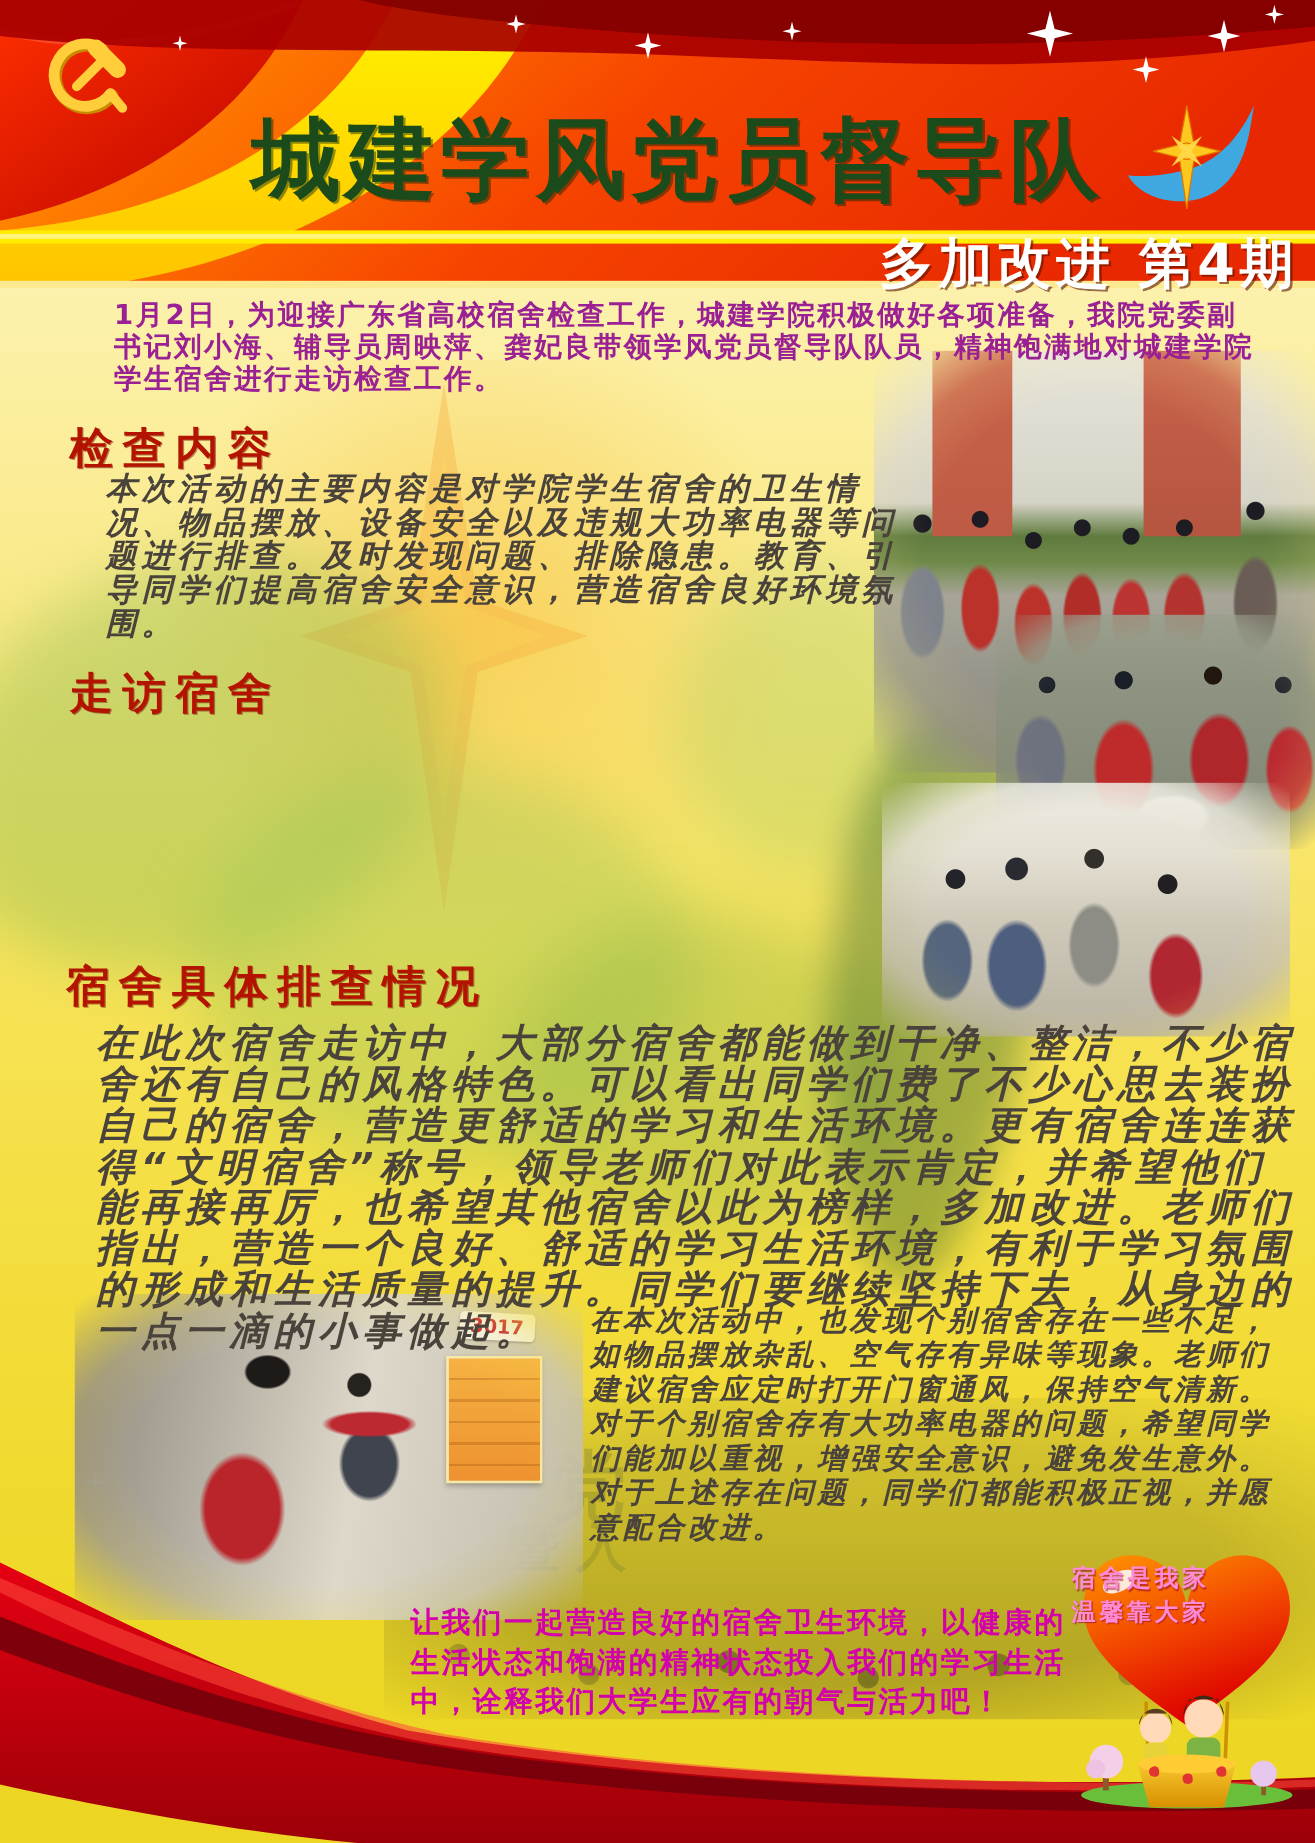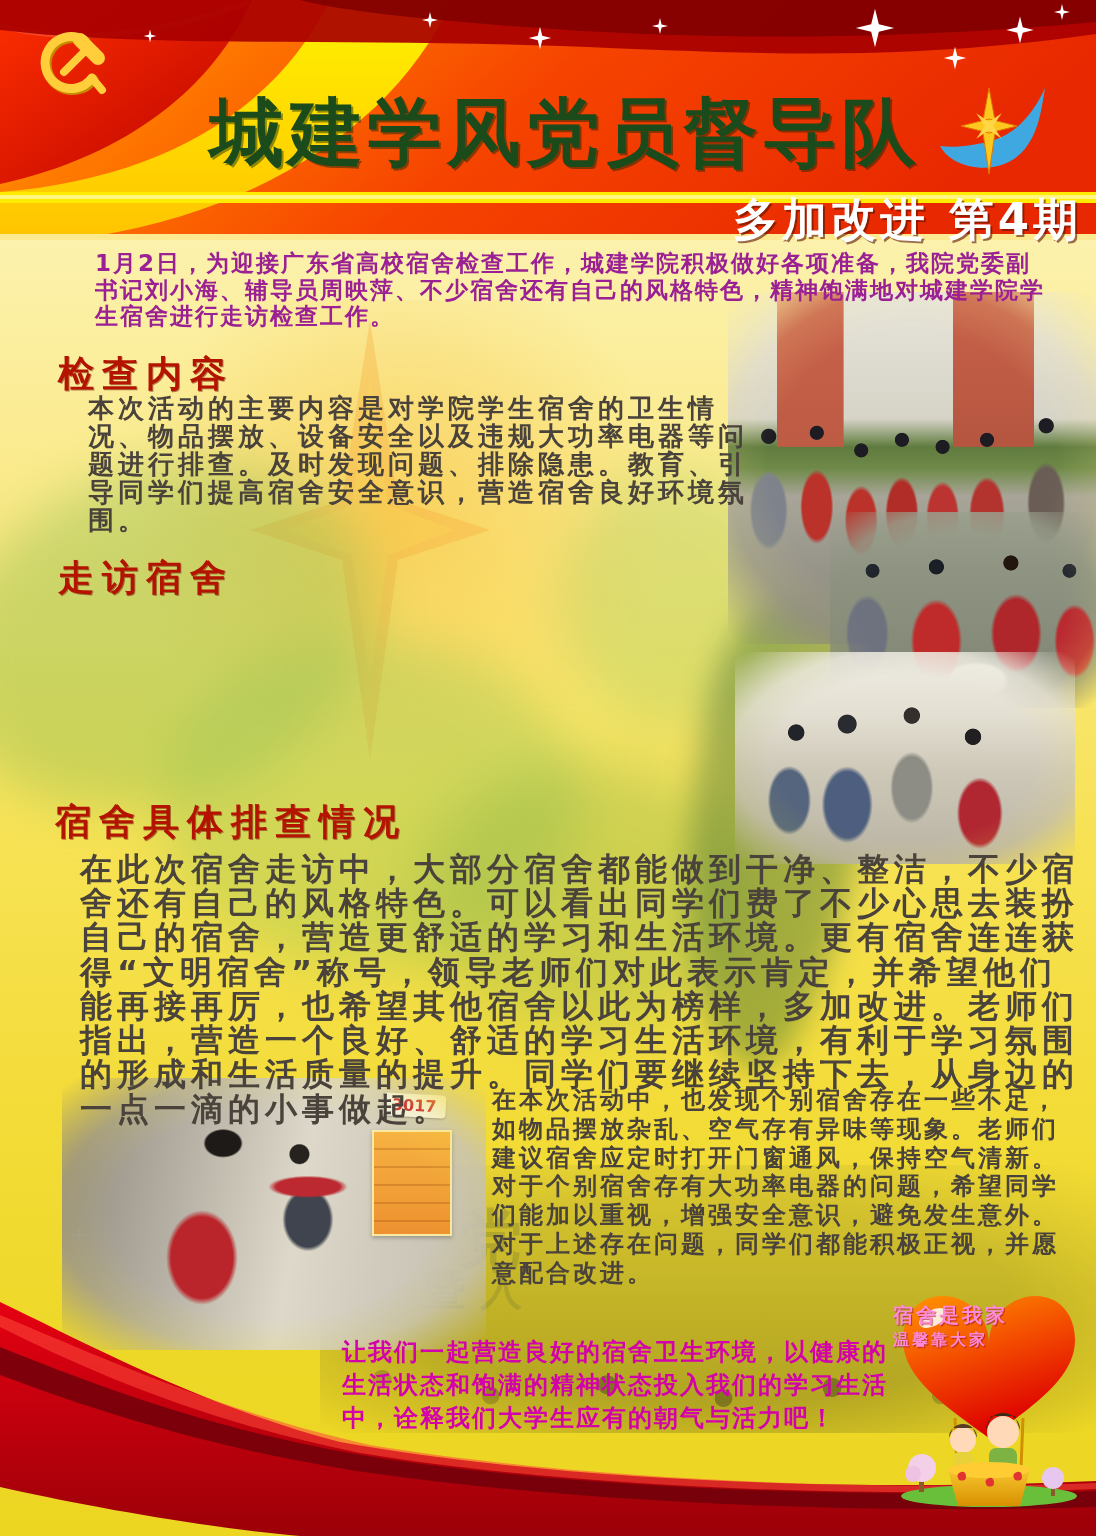--- a/index.html
+++ b/index.html
@@ -111,35 +111,35 @@
   .subtitle{position:absolute;right:14px;top:190px;z-index:5;font-size:45px;font-weight:bold;
     letter-spacing:4px;color:#ffffff;text-shadow:2px 2px 0 rgba(90,20,0,.6);}
   
   .txt{position:absolute;margin:0;z-index:5;font-weight:bold;}
   .intro{left:95px;top:250px;width:958px;font-size:23px;line-height:1.16;letter-spacing:2px;color:#9a2094;}
   .h2{position:absolute;margin:0;z-index:5;font-size:36px;font-weight:bold;letter-spacing:8px;
     color:#b41300;text-shadow:1px 1px 0 rgba(110,10,0,.5);text-align:right;}
   .h2-1{left:58px;top:350px;}
   .h2-2{left:58px;top:554px;}
   .h2-3{left:55px;top:798px;}
-  .body{color:#4a433b;}
+  .body{color:#4a433b;font-style:italic;}
   .b1{left:88px;top:394px;width:672px;font-size:26px;line-height:1.08;letter-spacing:4px;}
   .b2{left:88px;top:598px;width:676px;font-size:26px;line-height:1.06;letter-spacing:5px;}
   .b3{left:80px;top:852px;width:1000px;font-size:32px;line-height:1.07;letter-spacing:5px;}
   .b4{left:492px;top:1086px;width:582px;font-size:24px;line-height:1.20;letter-spacing:3px;}
   .closing{left:342px;top:1336px;width:566px;font-size:24px;line-height:1.38;letter-spacing:2px;color:#d400ab;}
   
   .wave{position:absolute;left:0;top:1295px;z-index:6;}
   
   .heart-group{position:absolute;left:893px;top:1268px;width:192px;height:240px;z-index:7;}
   .heart-group svg{position:absolute;left:0;top:0;}
   .hline{position:absolute;width:100%;text-align:left;font-weight:bold;color:#ff8ad8;
     text-shadow:1px 1px 1px rgba(150,0,40,.6);}
   .hl1{top:34px;font-size:20px;letter-spacing:3px;}
-  .hl2{top:62px;font-size:16px;letter-spacing:3px;}
+  .hl2{top:62px;font-size:20px;letter-spacing:3px;}
 </style>
 </head>
 <body>
 
 <div class="page">
 
   <div class="bg-glow"></div>
   <svg class="bg-star" width="260" height="440" viewBox="0 0 260 440">
     <polygon points="130,0 158,180 250,210 158,240 130,440 102,240 10,210 102,180" fill="#f5a93a" opacity="0.55"></polygon>
     <polygon points="130,60 148,185 215,210 148,235 130,360 112,235 45,210 112,185" fill="#fcd34d" opacity="0.5"></polygon>
@@ -212,21 +212,21 @@
     <path d="M10,62 C18,78 44,88 68,82 C92,76 106,56 112,22 C113,16 114,10 115,4 C104,28 88,48 64,56 C44,62 24,64 10,62 Z" fill="#3fa8e0"></path>
     <polygon points="59,4 66,42 59,90 52,42" fill="#ffc81e" stroke="#e07800" stroke-width="1"></polygon>
     <polygon points="31,42 59,35 87,42 59,49" fill="#ffc81e" stroke="#e07800" stroke-width="1"></polygon>
     <g transform="rotate(45 59 42)" fill="#ffd84a" opacity="0.95">
       <polygon points="59,24 62.5,42 59,60 55.5,42"></polygon>
       <polygon points="41,42 59,38.5 77,42 59,45.5"></polygon>
     </g>
   </svg>
   <div class="subtitle">多加改进 第4期</div>
 
-  <p class="txt intro">1月2日，为迎接广东省高校宿舍检查工作，城建学院积极做好各项准备，我院党委副书记刘小海、辅导员周映萍、不少宿舍还有自己的风格特色，精神饱满地对城建学院学生宿舍进行走访检查工作。</p>
+  <p class="txt intro">1月2日，为迎接广东省高校宿舍检查工作，城建学院积极做好各项准备，我院党委副书记刘小海、辅导员周映萍、龚妃良带领学风党员督导队队员，精神饱满地对城建学院学生宿舍进行走访检查工作。</p>
 
   <h2 class="h2 h2-1">检查内容</h2>
   <p class="txt body b1">本次活动的主要内容是对学院学生宿舍的卫生情况、物品摆放、设备安全以及违规大功率电器等问题进行排查。及时发现问题、排除隐患。教育、引导同学们提高宿舍安全意识，营造宿舍良好环境氛围。</p>
 
   <h2 class="h2 h2-2">走访宿舍</h2>
 
   <h2 class="h2 h2-3">宿舍具体排查情况</h2>
   <p class="txt body b3">在此次宿舍走访中，大部分宿舍都能做到干净、整洁，不少宿舍还有自己的风格特色。可以看出同学们费了不少心思去装扮自己的宿舍，营造更舒适的学习和生活环境。更有宿舍连连获得“文明宿舍”称号，领导老师们对此表示肯定，并希望他们能再接再厉，也希望其他宿舍以此为榜样，多加改进。老师们指出，营造一个良好、舒适的学习生活环境，有利于学习氛围的形成和生活质量的提升。同学们要继续坚持下去，从身边的一点一滴的小事做起。</p>
 
   <p class="txt body b4">在本次活动中，也发现个别宿舍存在一些不足，如物品摆放杂乱、空气存有异味等现象。老师们建议宿舍应定时打开门窗通风，保持空气清新。对于个别宿舍存有大功率电器的问题，希望同学们能加以重视，增强安全意识，避免发生意外。对于上述存在问题，同学们都能积极正视，并愿意配合改进。</p>

